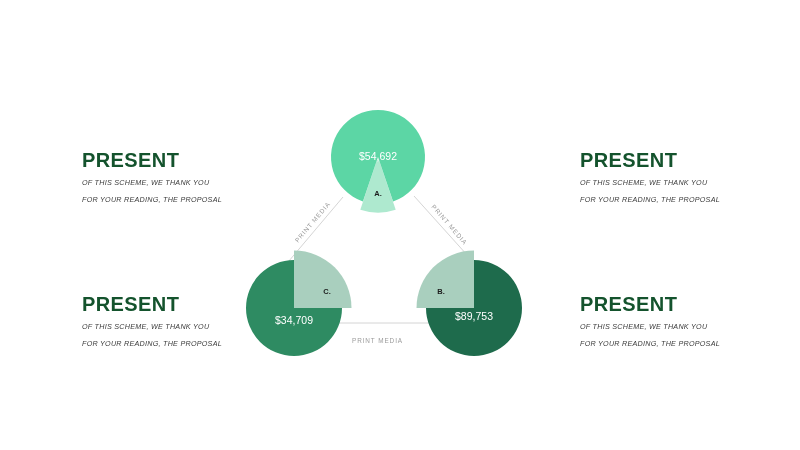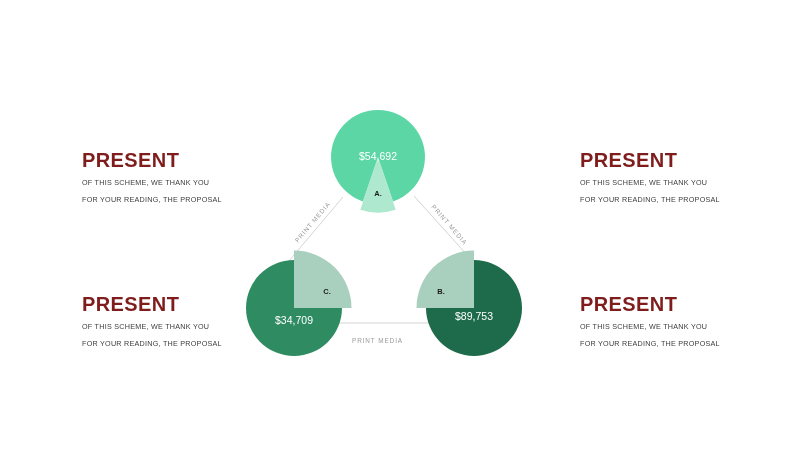--- a/index.html
+++ b/index.html
@@ -26,31 +26,32 @@
 
   
   .text-block {
     position: absolute;
     width: 180px;
   }
   .tb-title {
     font-size: 20px;
     font-weight: bold;
     letter-spacing: 0.4px;
-    color: #7f1d1d;
+    color: #14532d;
     margin: 0 0 9px 0;
     line-height: 1;
   }
   .tb-line {
     font-size: 7.2px;
     letter-spacing: 0.25px;
     color: #3b3b3b;
     line-height: 1.05;
     margin: 0 0 9px 0;
     white-space: nowrap;
+    font-style: italic;
   }
   .tb-line:last-child { margin-bottom: 0; }
 
   #tb-tl { left: 82px;  top: 150px; }
   #tb-bl { left: 82px;  top: 294px; }
   #tb-tr { left: 580px; top: 150px; }
   #tb-br { left: 580px; top: 294px; }
 
   
   #chart {

